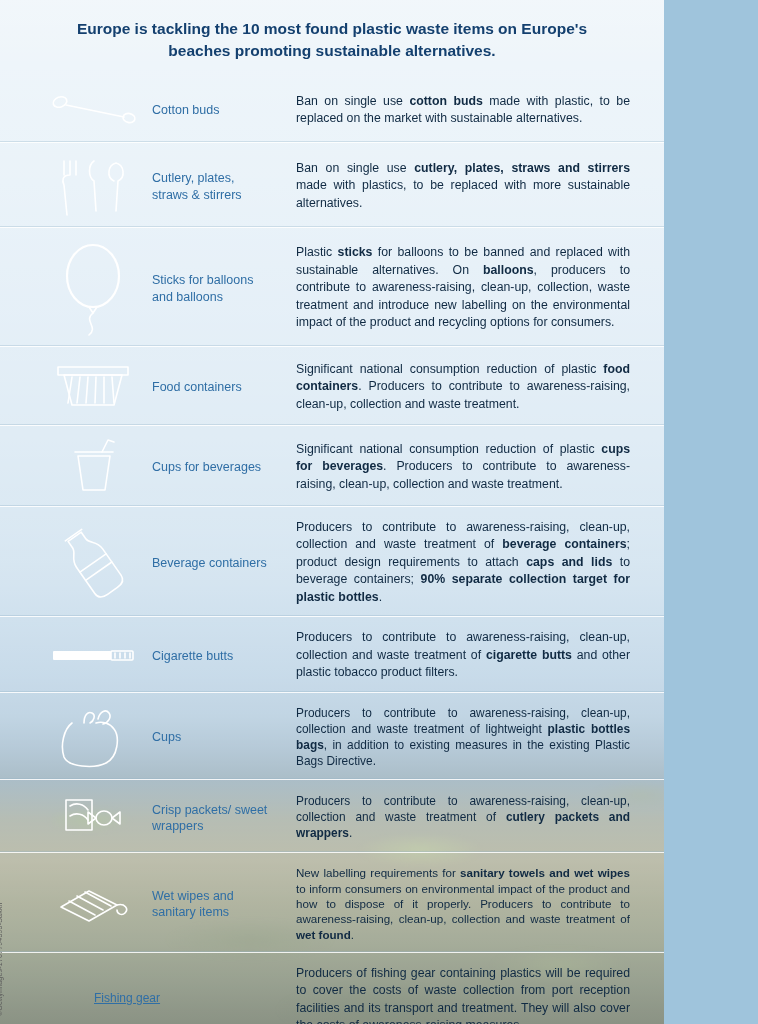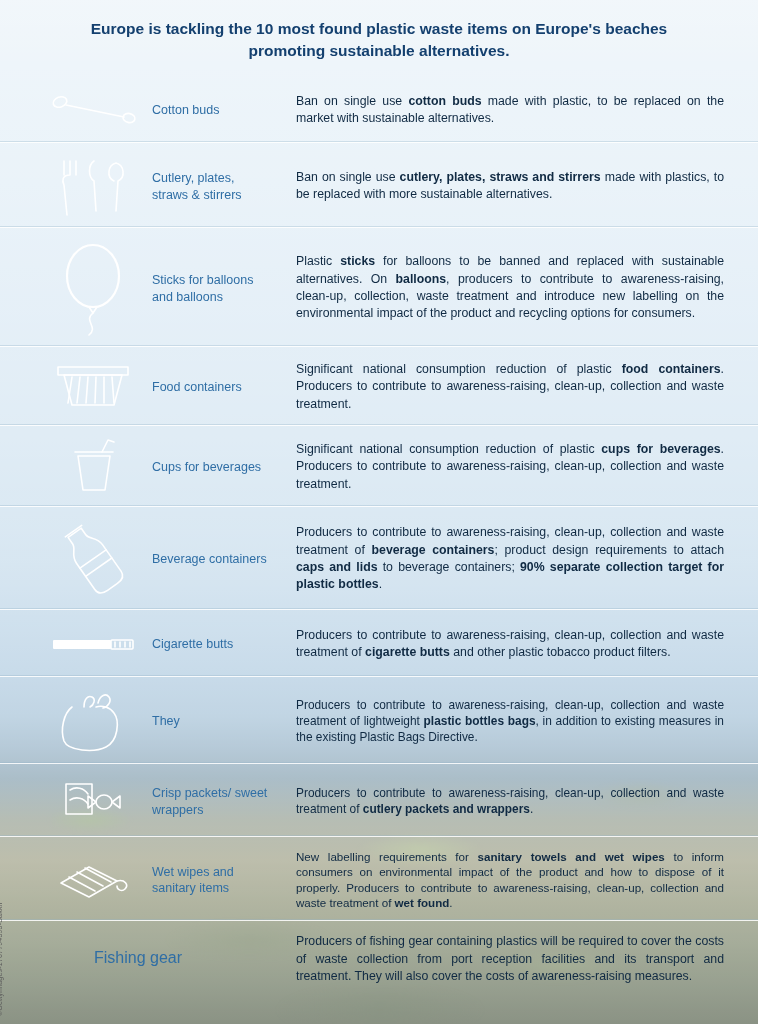--- a/index.html
+++ b/index.html
@@ -9,21 +9,21 @@
   body {
     width: 758px;
     height: 1024px;
     font-family: "Liberation Sans", sans-serif;
     overflow: hidden;
     position: relative;
     background: #9fc4dc;
   }
   .page {
     position: relative;
-    width: 758px;
+    width: 664px;
     height: 1024px;
     overflow: hidden;
   }
   
   .bg {
     position: absolute;
     inset: 0;
     background:
       linear-gradient(to bottom,
         #cfe2f0 0%,
@@ -117,24 +117,25 @@
     text-align: justify;
     padding-top: 2px;
     margin-left: 24px;
   }
   .text-cell b { font-weight: bold; }
 
   .row.compact .text-cell { font-size: 11.9px; line-height: 1.36; }
   .row.tight .text-cell { font-size: 11.6px; line-height: 1.32; }
 
   .fishing .label-cell {
-    font-size: 16px;
+    font-size: 12px;
     color: #2f6ea5;
     font-weight: normal;
     padding-top: 0;
+    text-decoration: underline;
   }
   .fishing .icon-cell { width: 60px; flex: 0 0 60px; }
   .fishing .label-cell { width: 178px; flex: 0 0 178px; }
 
   .credit {
     position: absolute;
     left: 3px;
     bottom: 8px;
     transform: rotate(-90deg);
     transform-origin: left bottom;
@@ -250,21 +251,21 @@
       </div>
 
       <div class="row compact">
         <div class="icon-cell">
           <svg width="86" height="64" viewBox="0 0 86 64">
             <path class="ic-thin" d="M22 18 c-8 6 -12 22 -8 34 c4 10 30 12 42 6 c12 -6 14 -26 8 -34 c-4 -6 -12 -8 -18 -6"></path>
             <path class="ic-thin" d="M34 18 c0 -8 4 -12 8 -10 c4 2 2 8 -2 10"></path>
             <path class="ic-thin" d="M48 14 c2 -8 8 -10 11 -6 c3 4 -1 10 -6 11"></path>
           </svg>
         </div>
-        <div class="label-cell">They</div>
+        <div class="label-cell">Cups</div>
         <div class="text-cell">Producers to contribute to awareness-raising, clean-up, collection and waste treatment of lightweight <b>plastic bottles bags</b>, in addition to existing measures in the existing Plastic Bags Directive.</div>
       </div>
 
       <div class="row compact">
         <div class="icon-cell">
           <svg width="90" height="50" viewBox="0 0 90 50">
             <path class="ic-thin" d="M18 8 h26 v30 h-26 z"></path>
             <path class="ic-thin" d="M22 14 c6 -4 14 -2 18 4 M22 24 c6 -4 14 -2 18 4"></path>
             <path class="ic-thin" d="M56 26 m-8 0 a8 7 0 1 0 16 0 a8 7 0 1 0 -16 0"></path>
             <path class="ic-thin" d="M48 26 l-8 -6 v12 z M64 26 l8 -6 v12 z"></path>

